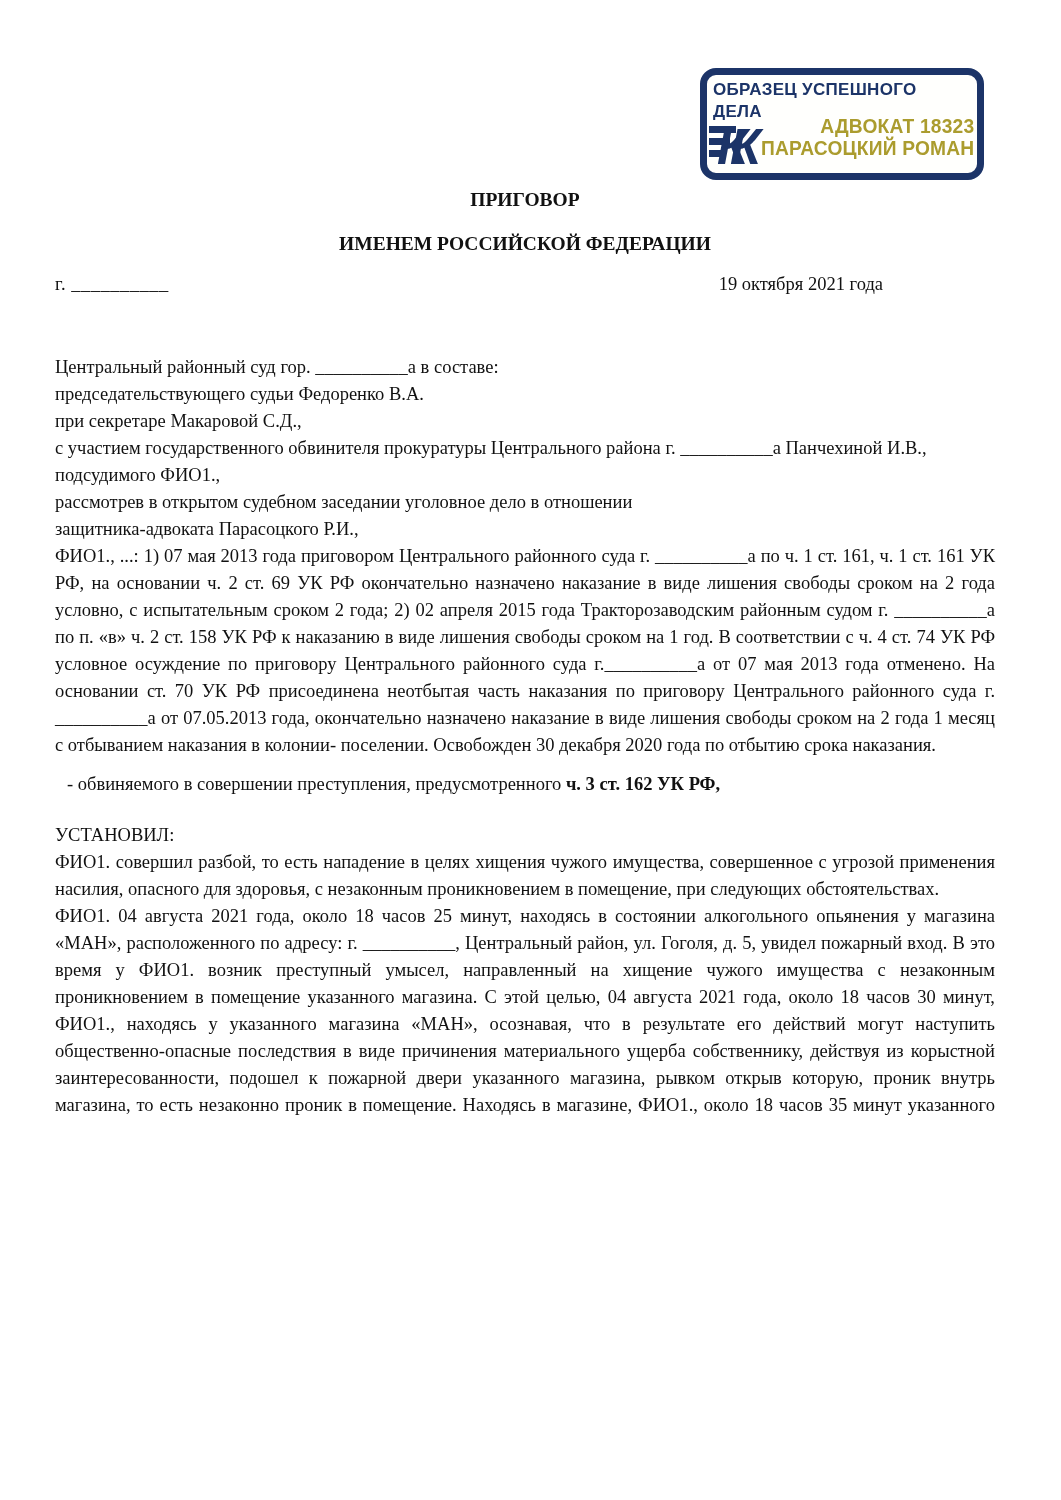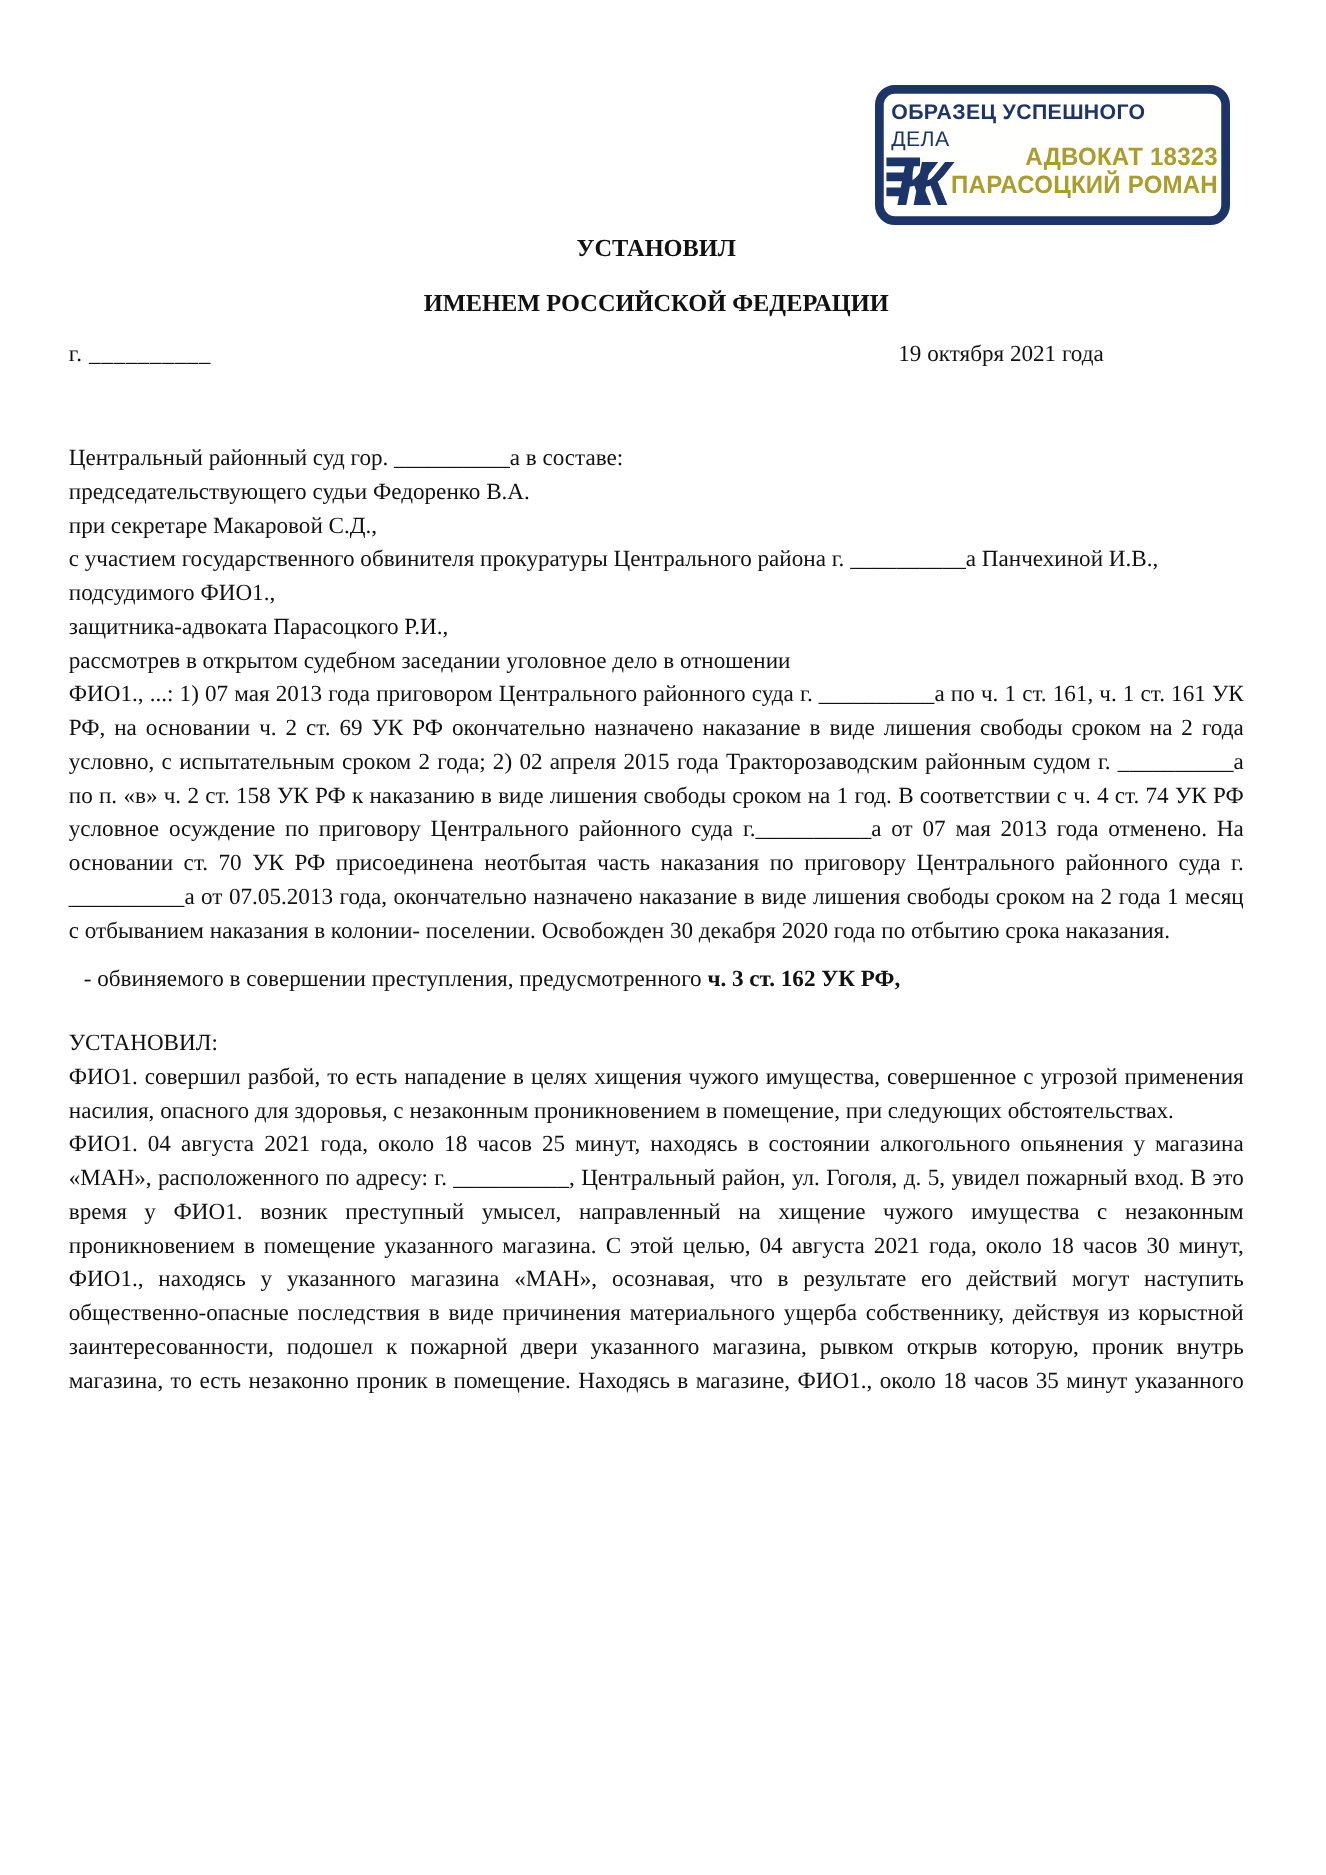--- a/index.html
+++ b/index.html
@@ -25,21 +25,21 @@
     background: #fffffd;
     font-family: "Liberation Sans", sans-serif;
   }
   .logo-line1 {
     position: absolute; left: 6px; top: 5px;
     color: #1c3468; font-weight: bold; font-size: 17px; letter-spacing: 0.3px;
     white-space: nowrap;
   }
   .logo-line2 {
     position: absolute; left: 6px; top: 27px;
-    color: #1c3468; font-weight: normal; font-size: 17px; letter-spacing: 0.3px; text-align: right;
+    color: #1c3468; font-weight: bold; font-size: 17px; letter-spacing: 0.3px; text-align: right;
   }
   .logo-mark { position: absolute; left: 2px; top: 42px; }
   .logo-mark svg { display: block; }
   .adv {
     position: absolute; right: 3px; top: 40px;
     text-align: right;
     color: #ab9c2e;
     font-weight: bold;
     line-height: 22px;
     font-size: 20px;
@@ -104,36 +104,36 @@
       </svg>
     </div>
     <div class="adv">
       <div>АДВОКАТ 18323</div>
       <div>ПАРАСОЦКИЙ РОМАН</div>
     </div>
   </div>
 
   <div class="content">
 
-    <h1 class="title">УСТАНОВИЛ</h1>
+    <h1 class="title">ПРИГОВОР</h1>
     <h2 class="subtitle">ИМЕНЕМ РОССИЙСКОЙ ФЕДЕРАЦИИ</h2>
 
     <div class="dateline">
       <span class="city-blank">г. __________</span>
       <span class="date">19 октября 2021 года</span>
     </div>
 
     <div class="intro">
       <div class="intro-line">Центральный районный суд гор. __________а в составе:</div>
       <div class="intro-line">председательствующего судьи Федоренко В.А.</div>
       <div class="intro-line">при секретаре Макаровой С.Д.,</div>
       <div class="intro-line">с участием государственного обвинителя прокуратуры Центрального района г. __________а Панчехиной И.В.,</div>
       <div class="intro-line">подсудимого ФИО1.,</div>
+      <div class="intro-line">рассмотрев в открытом судебном заседании уголовное дело в отношении</div>
       <div class="intro-line">защитника-адвоката Парасоцкого Р.И.,</div>
-      <div class="intro-line">рассмотрев в открытом судебном заседании уголовное дело в отношении</div>
     </div>
 
     <p class="just">ФИО1., ...: 1) 07 мая 2013 года приговором Центрального районного суда г. __________а по ч. 1 ст. 161, ч. 1 ст. 161 УК РФ, на основании ч. 2 ст. 69 УК РФ окончательно назначено наказание в виде лишения свободы сроком на 2 года условно, с испытательным сроком 2 года; 2) 02 апреля 2015 года Тракторозаводским районным судом г. __________а по п. «в» ч. 2 ст. 158 УК РФ к наказанию в виде лишения свободы сроком на 1 год. В соответствии с ч. 4 ст. 74 УК РФ условное осуждение по приговору Центрального районного суда г.__________а от 07 мая 2013 года отменено. На основании ст. 70 УК РФ присоединена неотбытая часть наказания по приговору Центрального районного суда г. __________а от 07.05.2013 года, окончательно назначено наказание в виде лишения свободы сроком на 2 года 1 месяц с отбыванием наказания в колонии- поселении. Освобожден 30 декабря 2020 года по отбытию срока наказания.</p>
 
     <div class="accusation">
       <span>- обвиняемого в совершении преступления, предусмотренного </span><span class="b">ч. 3 ст. 162 УК РФ,</span>
     </div>
 
     <div class="heading">УСТАНОВИЛ:</div>
 

